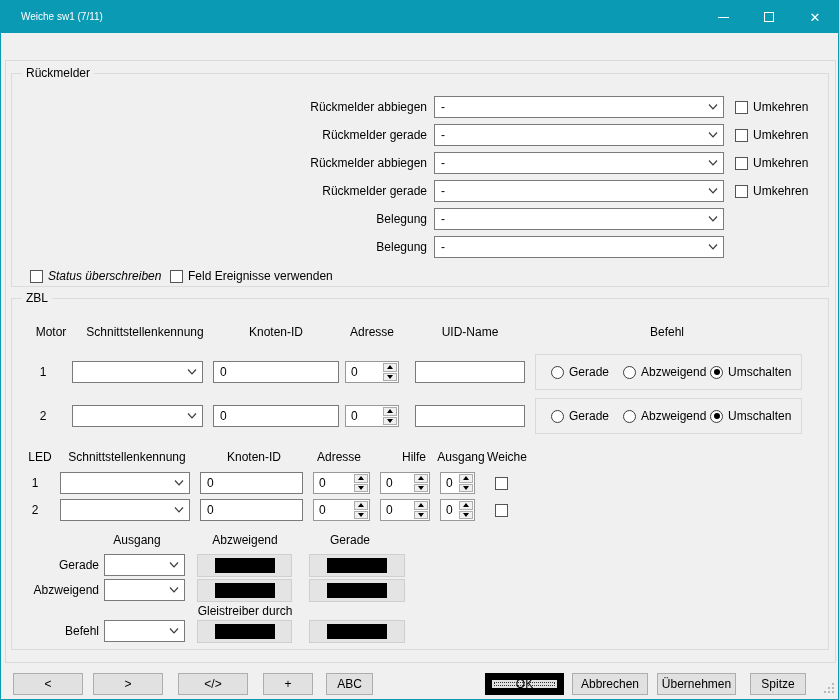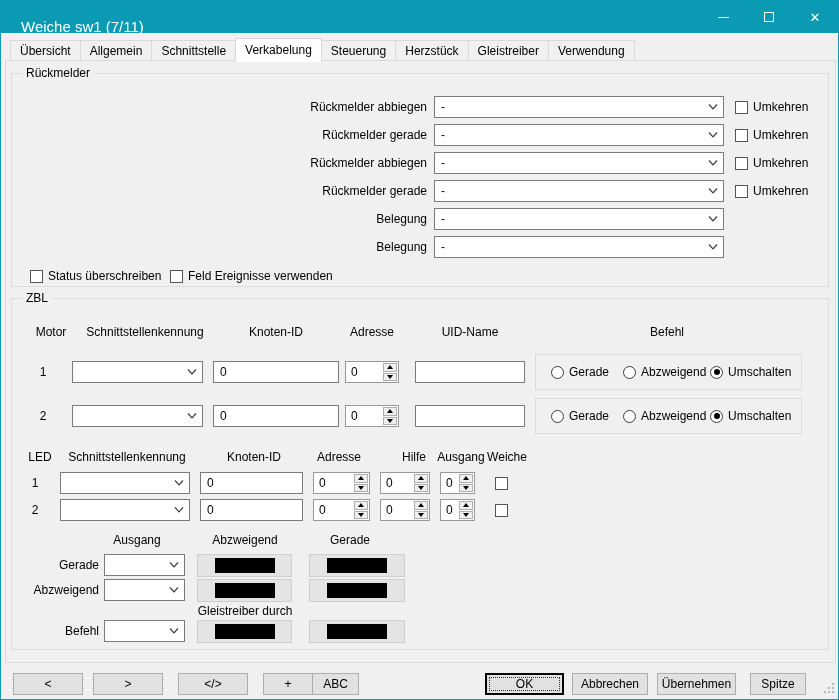--- a/index.html
+++ b/index.html
@@ -2,21 +2,21 @@
 <html><head>
 <meta charset="utf-8">
 <style>
   * { box-sizing: border-box; margin: 0; padding: 0; }
   body { font-family: "Liberation Sans", sans-serif; font-size: 12px; color:#000; background:#888; }
   .window { position:relative; width:839px; height:700px; background:#f0f0f0;
             border:1px solid #0a9ab3; overflow:hidden; }
 
   
   .titlebar { position:absolute; left:0; top:0; width:100%; height:32px; background:#0a9ab3; }
-  .titletext { position:absolute; left:20px; top:17px; color:#fff; font-size:15px; white-space:nowrap; }
+  .titletext { position:absolute; left:20px; top:10px; color:#fff; font-size:10px; white-space:nowrap; }
   .wincontrols { position:absolute; right:0; top:0; display:flex; }
   .winbtn { width:46px; height:32px; display:flex; align-items:center; justify-content:center; }
   .min-glyph { width:11px; border-top:1px solid #fff; display:inline-block; }
   .max-glyph { width:10px; height:10px; border:1px solid #fff; display:inline-block; }
   .close-glyph { color:#fff; font-size:13px; line-height:1; }
 
   
   .tabbar { position:absolute; left:9px; top:36px; height:24px; display:flex; align-items:flex-end; z-index:3; }
   .tab { height:21px; padding:0 9px; background:#f0f0f0; border:1px solid #d9d9d9;
          display:flex; align-items:center; margin-left:-1px; white-space:nowrap; }
@@ -58,21 +58,21 @@
   .rlabel { position:absolute; left:0; width:415px; text-align:right; height:22px; line-height:22px; white-space:nowrap; }
   .slabel { position:absolute; text-align:right; height:22px; line-height:22px; white-space:nowrap; }
   .cellnum { position:absolute; width:20px; text-align:center; height:22px; line-height:22px; }
   .graybox { position:absolute; height:23px; background:#e4e4e4; border:1px solid #cfcfcf;
              display:flex; align-items:center; justify-content:center; }
   .blackbar { width:60px; height:15px; background:#000; display:inline-block; }
 
   
   .btn { position:absolute; top:672px; height:22px; background:#e1e1e1; border:1px solid #adadad;
          display:flex; align-items:center; justify-content:center; white-space:nowrap; }
-  .btn.default { border:2px solid #000000; }
+  .btn.default { border:7px solid #000000; }
   .btn.default::before { content:""; position:absolute; left:2px; right:2px; top:2px; bottom:2px;
                          border:1px dotted #333; }
   .grip { position:absolute; right:4px; bottom:3px; }
 </style>
 </head>
 <body>
 
 <div class="window">
 
   <div class="titlebar">
@@ -83,30 +83,20 @@
         </div>
       <div class="winbtn">
           <span class="max-glyph"></span>
         </div>
       <div class="winbtn">
           <span class="close-glyph">✕</span>
         </div>
     </div>
   </div>
 
-  <div class="tabbar">
-    <div class="tab">Übersicht</div>
-    <div class="tab">Allgemein</div>
-    <div class="tab">Schnittstelle</div>
-    <div class="tab active">Verkabelung</div>
-    <div class="tab">Steuerung</div>
-    <div class="tab">Herzstück</div>
-    <div class="tab">Gleistreiber</div>
-    <div class="tab">Verwendung</div>
-  </div>
   <div class="page"></div>
 
   <div class="group" style="left:10px;top:72px;width:818px;height:214px;">
     <span class="gtitle">Rückmelder</span>
 
     <div class="rlabel" style="top:22px;">Rückmelder abbiegen</div>
     <div class="combo" style="left:422px;top:22px;width:290px;">
       <span class="cval">-</span>
       <span class="chev">
           <svg width="10" height="6" viewBox="0 0 10 6">
@@ -174,21 +164,21 @@
     <div class="rlabel" style="top:162px;">Belegung</div>
     <div class="combo" style="left:422px;top:162px;width:290px;">
       <span class="cval">-</span>
       <span class="chev">
           <svg width="10" height="6" viewBox="0 0 10 6">
             <polyline points="1,0.5 5,4.8 9,0.5" fill="none" stroke="#3c3c3c" stroke-width="1.2"></polyline>
           </svg>
         </span>
     </div>
 
-    <label class="cbrow" style="left:18px;top:195px;">
+    <label class="cbrow" style="left:18px;top:195px;font-style:italic;">
       <span class="cb"></span>
       <span>Status überschreiben</span>
     </label>
     <label class="cbrow" style="left:158px;top:195px;">
       <span class="cb"></span>
       <span>Feld Ereignisse verwenden</span>
     </label>
   </div>
 
   <div class="group" style="left:10px;top:297px;width:818px;height:352px;">
@@ -429,21 +419,21 @@
       </div>
     <div class="graybox" style="left:297px;top:321px;width:96px;">
         <span class="blackbar"></span>
       </div>
   </div>
 
   <div class="btn" style="left:12px;width:70px;">&lt;</div>
   <div class="btn" style="left:92px;width:70px;">&gt;</div>
   <div class="btn" style="left:177px;width:70px;">&lt;/&gt;</div>
   <div class="btn" style="left:262px;width:50px;">+</div>
-  <div class="btn" style="left:311px;width:47px;">ABC</div>
+  <div class="btn" style="left:325px;width:47px;">ABC</div>
 
   <div class="btn default" style="left:484px;width:79px;">OK</div>
   <div class="btn" style="left:571px;width:76px;">Abbrechen</div>
   <div class="btn" style="left:656px;width:79px;">Übernehmen</div>
   <div class="btn" style="left:749px;width:56px;">Spitze</div>
 
   <span class="grip">
     <svg width="10" height="10" viewBox="0 0 10 10">
       <rect x="8" y="0" width="2" height="2" fill="#b8b8b8"></rect>
       <rect x="8" y="4" width="2" height="2" fill="#b8b8b8"></rect>

